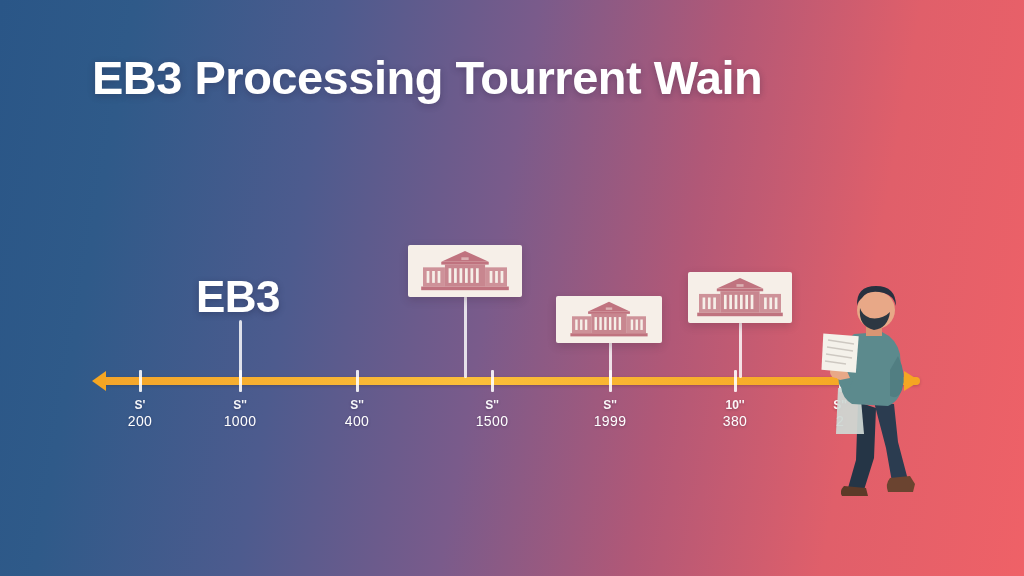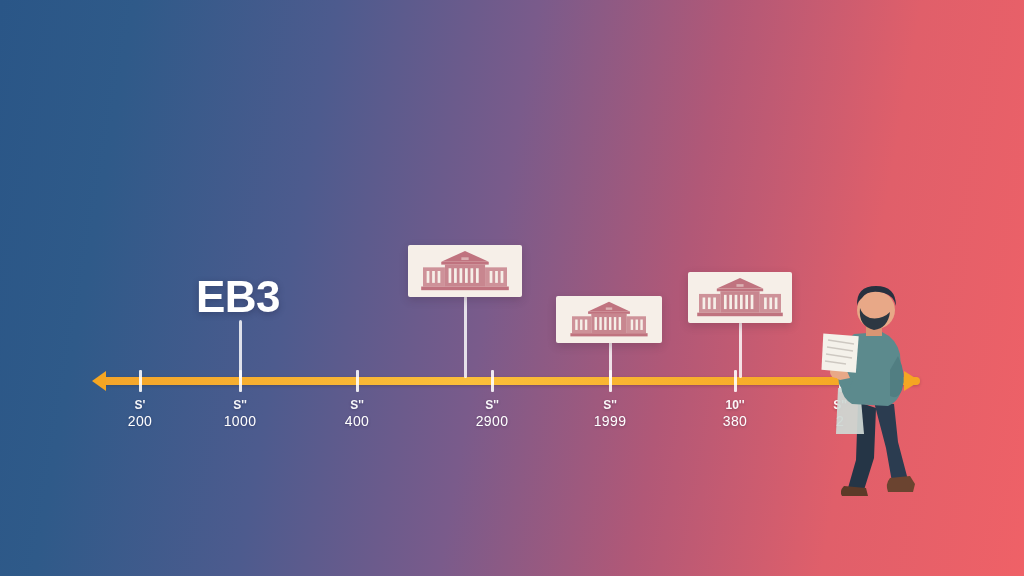--- a/index.html
+++ b/index.html
@@ -148,20 +148,21 @@
     width: 120px;
     height: 222px;
   }
   #person svg { display: block; }
 </style>
 </head>
 <body>
 
 <div id="stage">
 
+  <div id="title">EB3 Processing Tourrent Wain</div>
 
   <div id="axis-group">
     <div class="axis-line"></div>
     <div class="axis-arrow left"></div>
     <div class="axis-arrow right"></div>
   </div>
 
   <div id="ticks-layer">
       <div class="tick" style="left: 139px;"></div>
       <div class="tick-label" style="left: 140px;">
@@ -174,21 +175,21 @@
         <span class="num">1000</span>
       </div>
       <div class="tick" style="left: 356px;"></div>
       <div class="tick-label" style="left: 357px;">
         <span class="sup">S''</span>
         <span class="num">400</span>
       </div>
       <div class="tick" style="left: 491px;"></div>
       <div class="tick-label" style="left: 492px;">
         <span class="sup">S''</span>
-        <span class="num">2900</span>
+        <span class="num">1500</span>
       </div>
       <div class="tick" style="left: 609px;"></div>
       <div class="tick-label" style="left: 610px;">
         <span class="sup">S''</span>
         <span class="num">1999</span>
       </div>
       <div class="tick" style="left: 734px;"></div>
       <div class="tick-label" style="left: 735px; text-align: center;">
         <span class="sup">10''</span>
         <span class="num">380</span>

